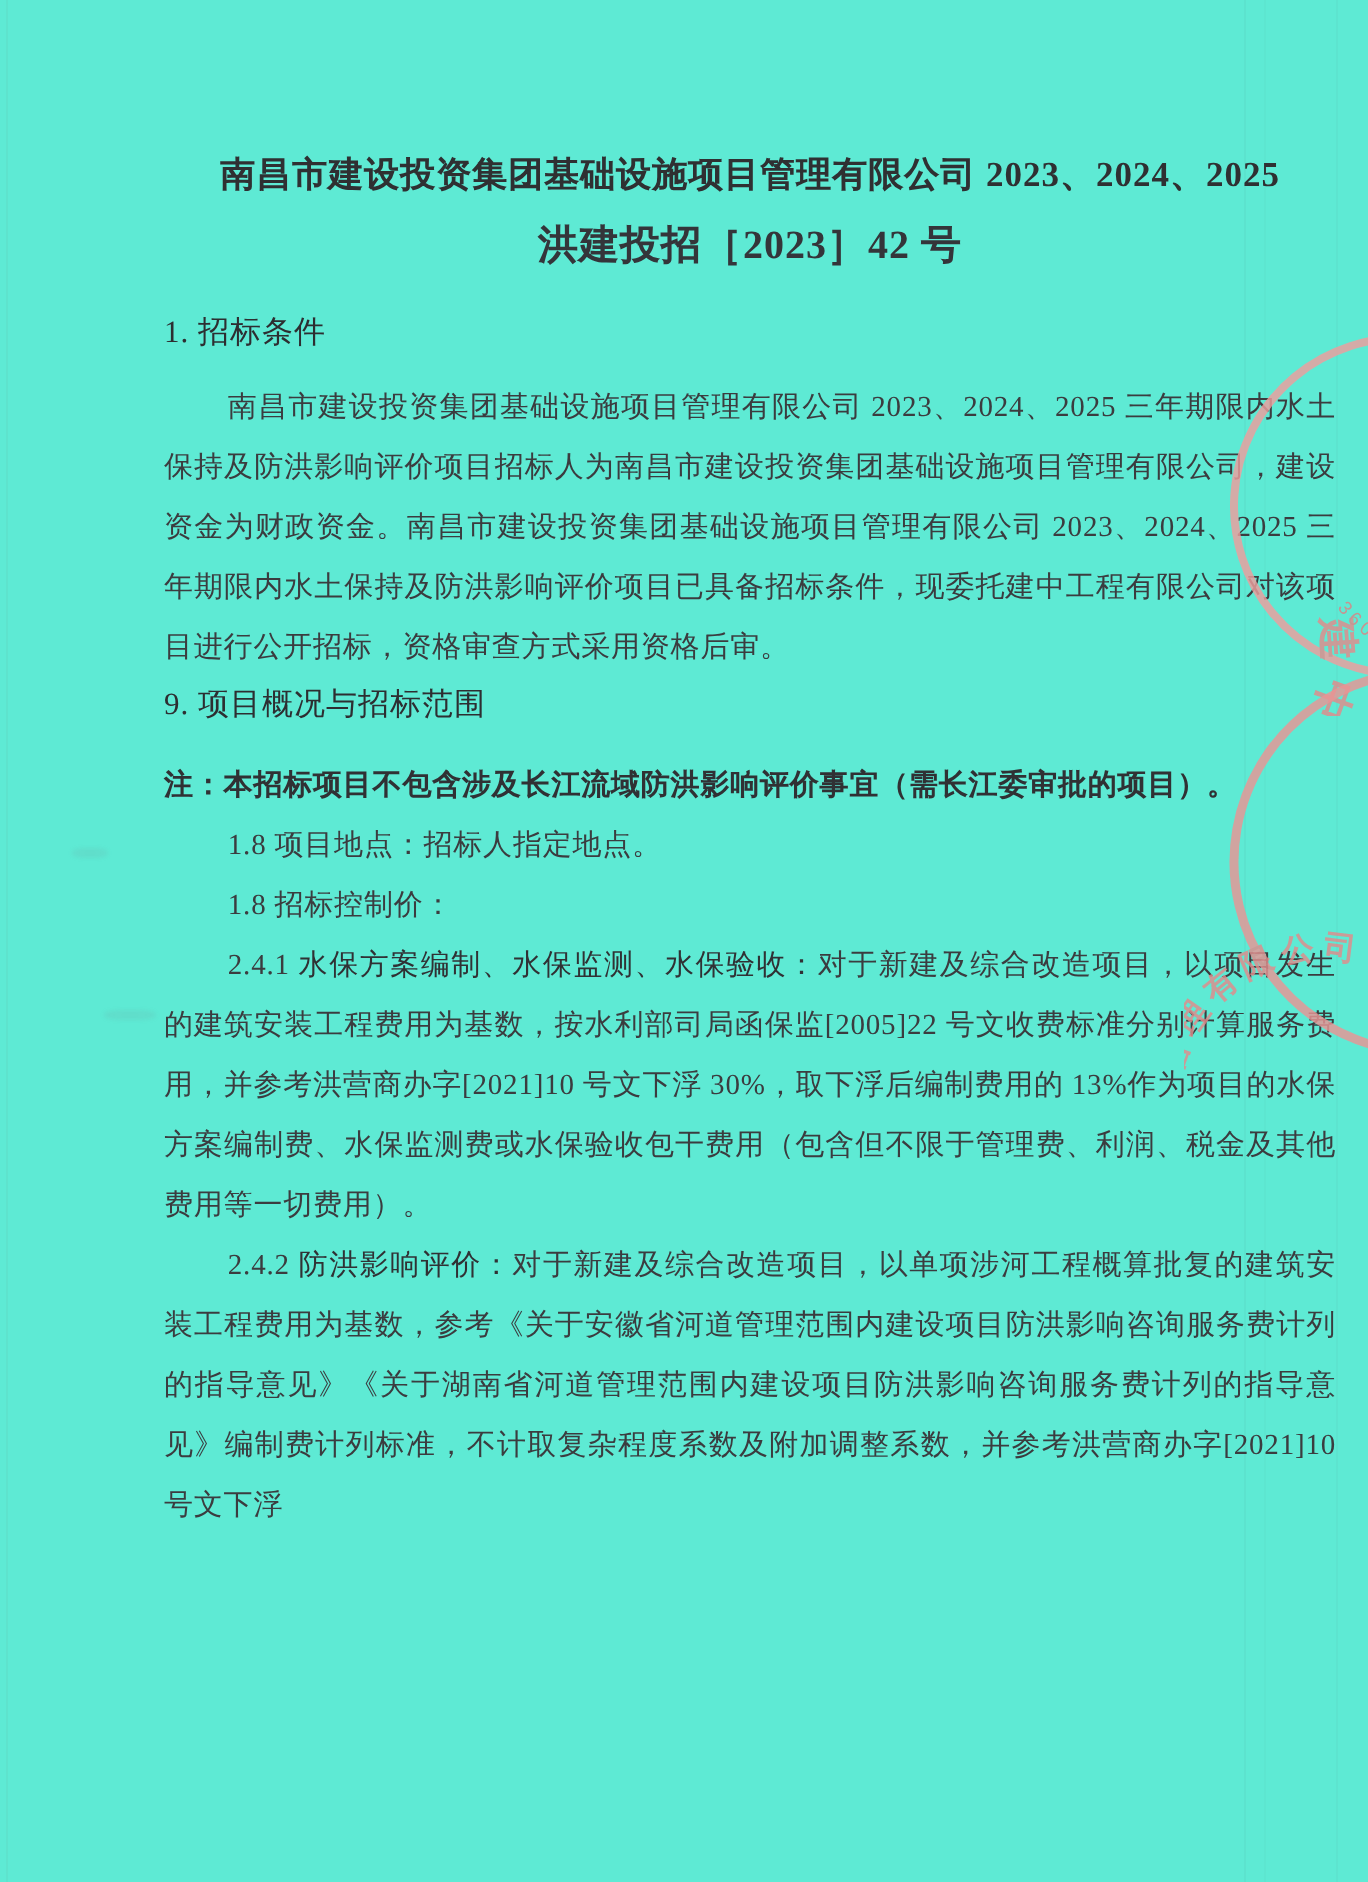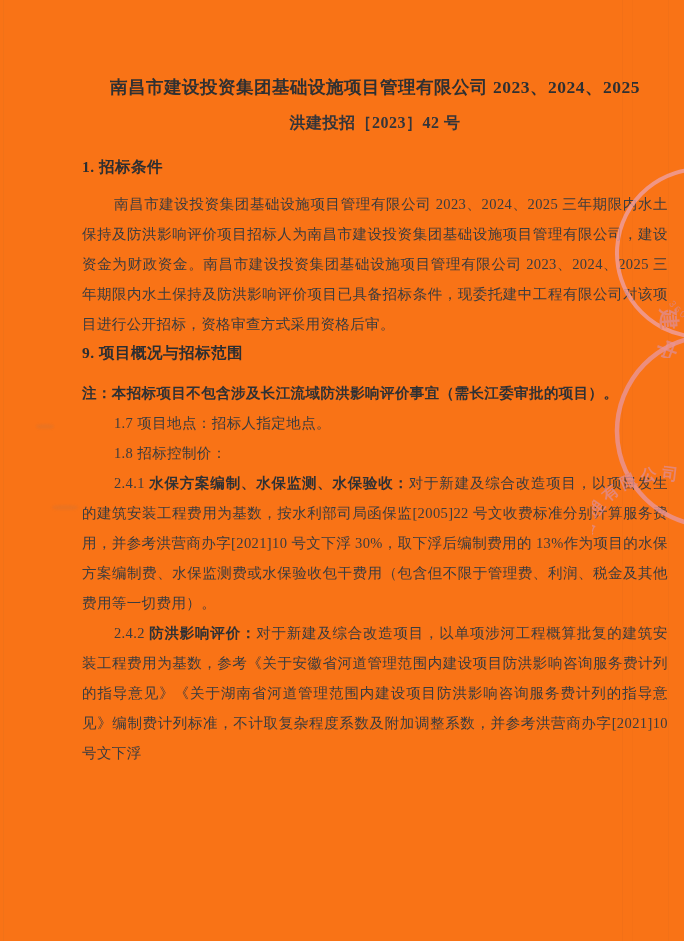--- a/index.html
+++ b/index.html
@@ -1,53 +1,53 @@
 <!DOCTYPE html>
 <html><head>
 <meta charset="utf-8">
 <style>
   html,body{margin:0;padding:0;background:#e8e8e8;}
   .page{
     position:relative;
     width:684px;height:941px;
     margin:0 auto;
-    background:#f97316;
+    background:#5eead4;
     overflow:hidden;
     font-family:"Liberation Serif","DejaVu Serif",serif;
     color:#3a3a3c;
   }
   .content{
     position:absolute;left:82px;top:0;width:586px;
   }
   .doc-title{
     margin:68px 0 0 0;
     font-size:17.5px;font-weight:bold;color:#2f3032;
     text-align:center;line-height:39px;letter-spacing:.5px;
   }
   .doc-title .title-line{display:block;}
   .doc-number{
-    font-size:16px;font-weight:bold;color:#34353a;
+    font-size:20px;font-weight:bold;color:#34353a;
     text-align:center;line-height:32px;letter-spacing:.5px;
   }
   h2.sec{
     margin:16px 0 0 0;
-    font-size:15.5px;font-weight:bold;color:#2d2e31;
+    font-size:15.5px;font-weight:normal;color:#2d2e31;
     line-height:24px;letter-spacing:.5px;
   }
   h2.sec.sec2{margin-top:2px;}
   p.body{
     margin:0;font-size:14.5px;line-height:30px;
     text-align:justify;letter-spacing:.4px;color:#3b3c3f;
   }
   p.body.first{margin-top:10px;}
   p.body.after-head{margin-top:4px;}
   p.indent{text-indent:2.2em;}
   p.note{font-weight:bold;color:#303134;margin-top:13px;}
   .u{text-underline-offset:4px;text-decoration-thickness:1px;}
-  .b{font-weight:bold;color:#303134;}
+  .b{font-weight:normal;color:#303134;}
   
   .scan-edge{position:absolute;top:0;bottom:0;width:1px;background:rgba(60,60,60,0.035);}
   .scan-edge.e1{left:622px;}
   .scan-edge.e2{left:632px;background:rgba(60,60,60,0.02);}
   .scan-edge.e3{left:668px;background:rgba(60,60,60,0.03);}
   .scan-edge.e4{left:3px;background:rgba(90,95,85,0.05);}
   .smudge{position:absolute;background:rgba(120,120,125,0.10);border-radius:40%;filter:blur(1px);}
   .sm1{left:52px;top:505px;width:26px;height:5px;}
   .sm2{left:36px;top:424px;width:18px;height:5px;}
   
@@ -86,21 +86,21 @@
     <h2 class="sec">1. 招标条件</h2>
 
     <p class="body indent first"><span class="u">南昌市建设投资集团基础设施项目管理有限公司 2023、2024、2025 三年期限内水土保持及防洪影响评价项目</span><span>招标人为</span><span class="u">南昌市建设投资集团基础设施项目管理有限公司</span><span>，建设资金为财政资金。</span><span class="u">南昌市建设投资集团基础设施项目管理有限公司 2023、2024、2025 三年期限内水土保持及防洪影响评价项目</span><span>已具备招标条件，现委托</span><span class="u">建中工程有限公司</span><span>对该项目进行公开招标，资格审查方式采用</span><span class="u">资格后审</span><span>。</span></p>
 
     <h2 class="sec sec2">9. 项目概况与招标范围</h2>
 
 
     <p class="body note"><span>注：本招标项目不包含涉及长江流域防洪影响评价事宜（需长江委审批的项目）。</span></p>
 
 
-    <p class="body indent"><span>1.7 项目地点：招标人指定地点。</span></p>
+    <p class="body indent"><span>1.8 项目地点：招标人指定地点。</span></p>
 
     <p class="body indent"><span>1.8 招标控制价：</span></p>
 
     <p class="body indent"><span>2.4.1 </span><span class="b">水保方案编制、水保监测、水保验收：</span><span>对于新建及综合改造项目，以项目发生的建筑安装工程费用为基数，按水利部司局函保监[2005]22 号文收费标准分别计算服务费用，并参考洪营商办字[2021]10 号文下浮 30%，取下浮后编制费用的 13%作为项目的水保方案编制费、水保监测费或水保验收包干费用（包含但不限于管理费、利润、税金及其他费用等一切费用）。</span></p>
 
     <p class="body indent"><span>2.4.2 </span><span class="b">防洪影响评价：</span><span>对于新建及综合改造项目，以单项涉河工程概算批复的建筑安装工程费用为基数，参考</span><span class="u">《关于安徽省河道管理范围内建设项目防洪影响咨询服务费计列的指导意见》《关于湖南省河道管理范围内建设项目防洪影响咨询服务费计列的指导意见》编制费计列标准</span><span>，不计取复杂程度系数及附加调整系数，并参考洪营商办字[2021]10 号文下浮</span></p>
 
   </div>
 
   <svg class="seal seal-top" width="210" height="210" viewBox="0 0 210 210" aria-hidden="true">

